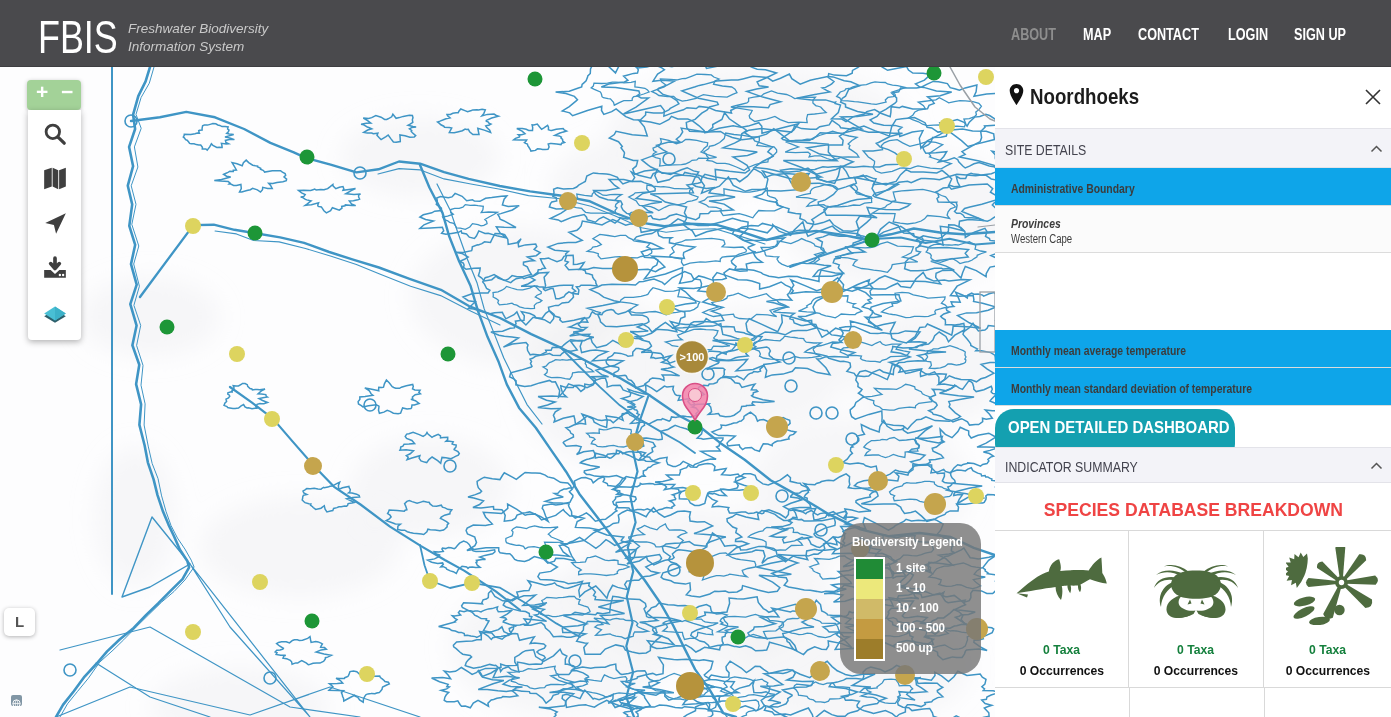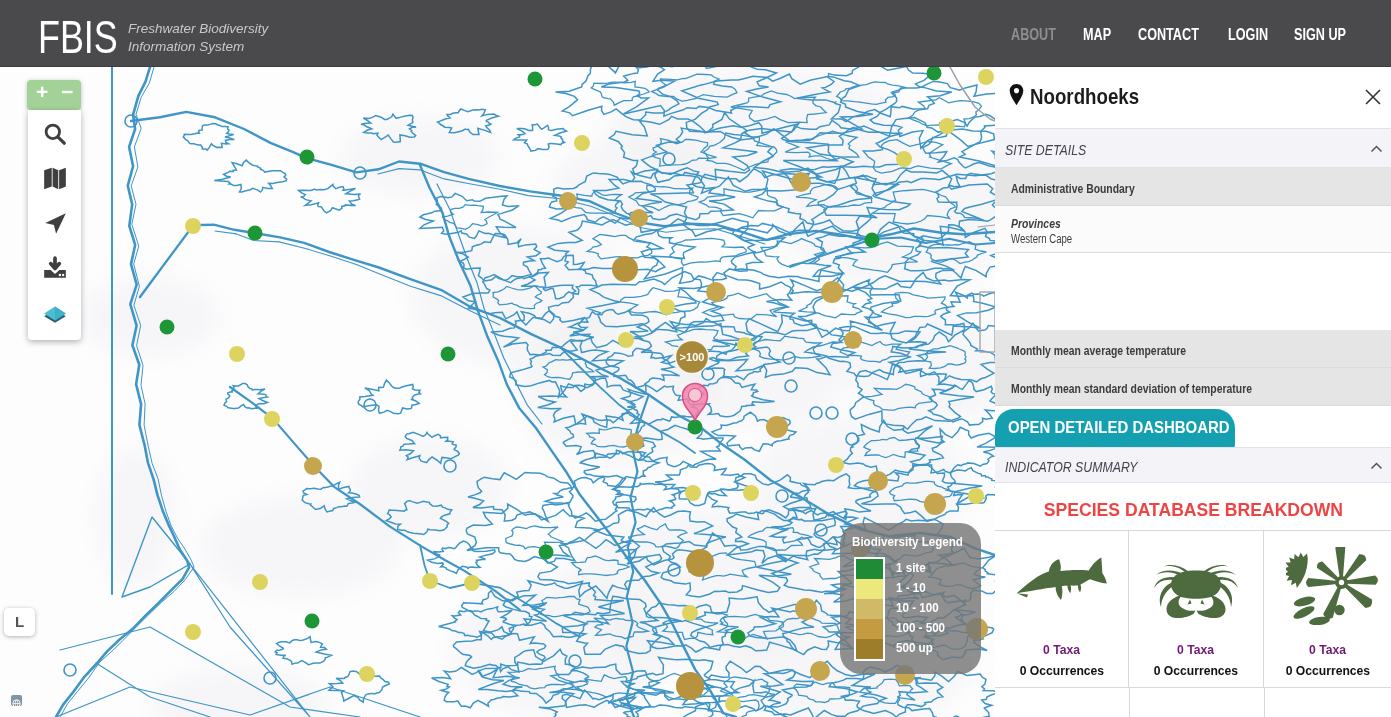--- a/index.html
+++ b/index.html
@@ -30,36 +30,36 @@
 #lbtn { position:absolute; left:4px; top:541px; width:31px; height:28px; background:#fff;
   border-radius:5px; box-shadow:0 1px 4px rgba(0,0,0,0.3); color:#555; font-weight:bold;
   font-size:15px; text-align:center; line-height:28px; }
 #globe { position:absolute; left:11px; top:628px; width:11px; height:11px; background:#8196a5;
   border-radius:2px; }
 #panel { position:absolute; left:995px; top:67px; width:396px; height:650px; background:#fff; }
 #ptitle { position:absolute; left:35px; top:17px; font-size:22px; font-weight:bold; color:#1c1c1c;
   transform:scaleX(0.85); transform-origin:0 0; white-space:nowrap; }
 #pclose { position:absolute; right:10px; top:22px; width:16px; height:16px; }
 .secbar { position:absolute; left:0; width:396px; background:#f3f3f8;
-  border-top:1px solid #e3e3e9; border-bottom:1px solid #e3e3e9;font-style:italic; }
+  border-top:1px solid #e3e3e9; border-bottom:1px solid #e3e3e9; }
 .secbar .t { position:absolute; left:10px; font-size:14px; color:#43434e;
   transform:scaleX(0.88); transform-origin:0 0; white-space:nowrap; }
 .secbar svg { position:absolute; right:8px; }
-.row { position:absolute; left:0; width:396px; background:#e5e5e5; border-bottom:1px solid #dcdcdc; }
+.row { position:absolute; left:0; width:396px; background:#0ea5e9; border-bottom:1px solid #dcdcdc; }
 .row .b { position:absolute; left:16px; font-size:13px; font-weight:bold; color:#3c3c3c;
   transform:scaleX(0.8); transform-origin:0 0; white-space:nowrap; }
 #dashbtn { position:absolute; left:0px; top:342px; width:240px; height:54px; background:#14a0b0;
   border-radius:19px; color:#fff; font-weight:bold; font-size:17px; line-height:38px; }
 #dashbtn span { position:absolute; left:13px; transform:scaleX(0.88); transform-origin:0 0; white-space:nowrap; }
 #sdb { position:absolute; left:0; top:432px; width:396px; text-align:center; font-size:18.5px;
   font-weight:bold; color:#ef4444; }
 #sdb span { display:inline-block; transform:scaleX(0.95); transform-origin:50% 50%; white-space:nowrap; }
 #sptable { position:absolute; left:0; top:463px; width:396px; height:187px; border-top:1px solid #d9d9d9; }
 .spcell { position:absolute; top:0; height:156px; border-right:1px solid #d9d9d9; }
-.spcell .taxa { position:absolute; width:100%; top:111px; text-align:center; font-size:13.5px; font-weight:bold; color:#701a75; }
+.spcell .taxa { position:absolute; width:100%; top:111px; text-align:center; font-size:13.5px; font-weight:bold; color:#15803d; }
 .spcell .occ { position:absolute; width:100%; top:132px; text-align:center; font-size:13.5px; font-weight:bold; color:#111; }
 .spcell .taxa span, .spcell .occ span { display:inline-block; transform:scaleX(0.9); transform-origin:50% 50%; white-space:nowrap; }
 .spicon { position:absolute; left:50%; transform:translateX(-50%); }
 </style></head><body>
 <div id="nav">
   <div id="logo">FBIS</div>
   <div id="logosub">Freshwater Biodiversity<br>Information System</div>
   <div class="navlink" style="left:1011px;color:#8e8e8e;">ABOUT</div>
   <div class="navlink" style="left:1083px;">MAP</div>
   <div class="navlink" style="left:1138px;">CONTACT</div>

